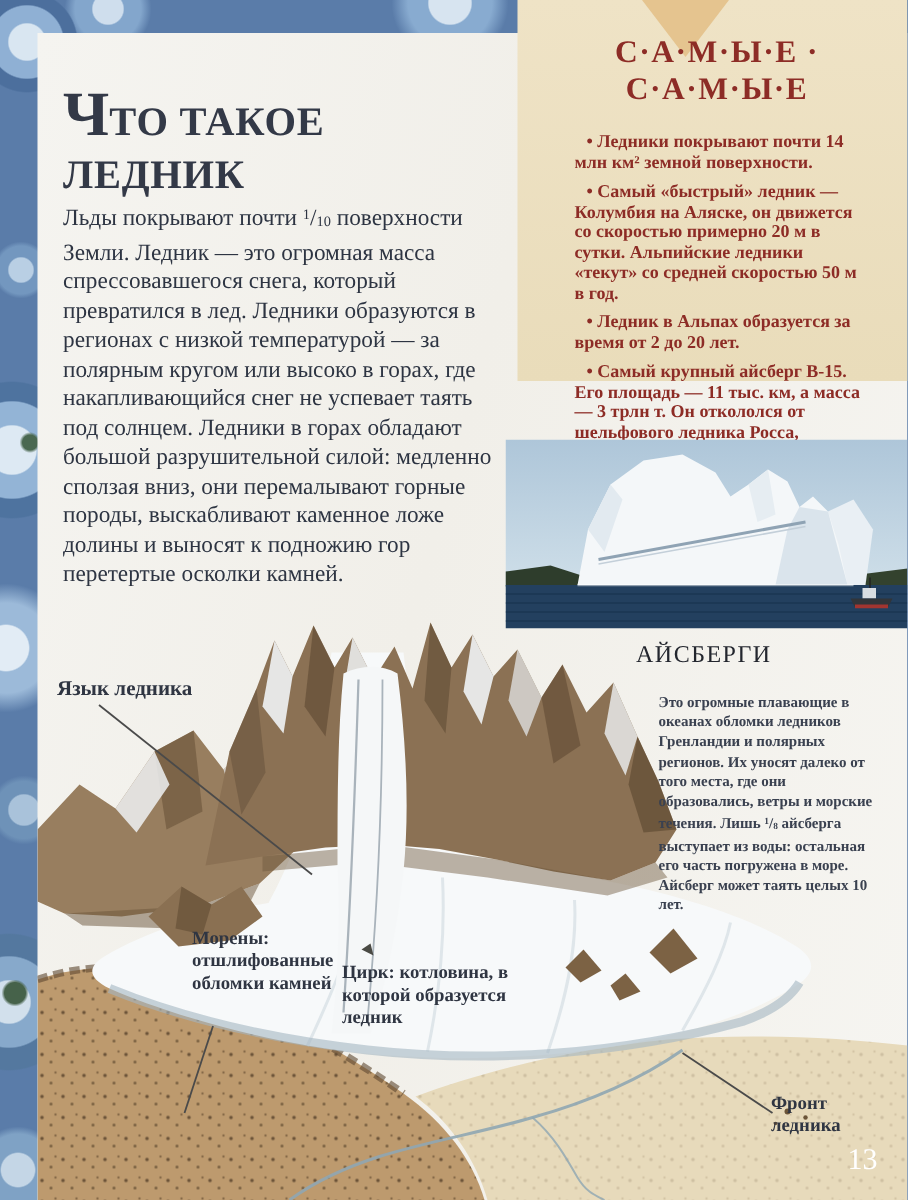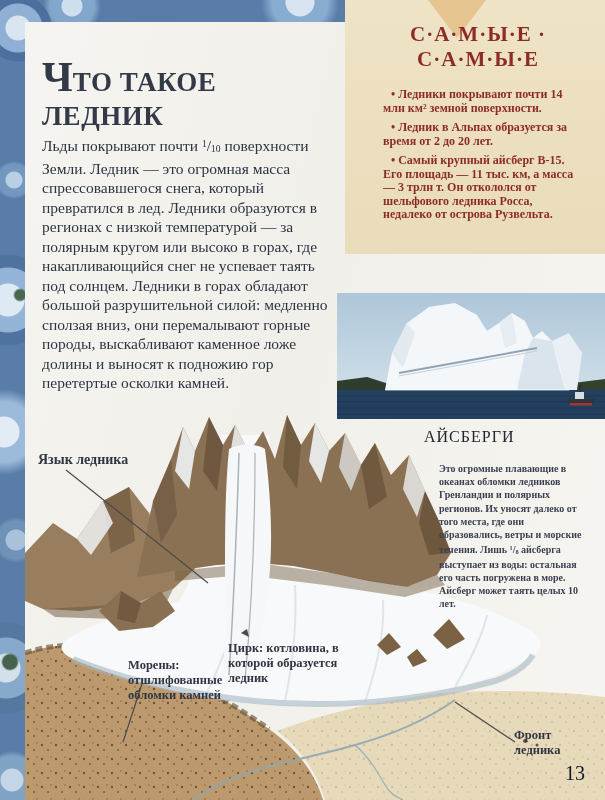--- a/index.html
+++ b/index.html
@@ -56,40 +56,41 @@
   .photo{left:337px;top:293px;width:268px;height:126px;z-index:2;}
   
   .icebergs{left:423px;top:428px;width:180px;z-index:3;color:#3a4150;}
   .icebergs h2{margin:0 0 5px 1px;font-size:16px;letter-spacing:1px;color:#23262e;font-weight:400;}
   .icebergs p{margin:16px;font-size:10px;line-height:13.2px;font-weight:700;}
   
   .glacier-svg{left:25px;top:405px;width:580px;height:395px;z-index:2;}
   .dlabel{z-index:4;font-weight:600;color:#2f3542;font-size:12.5px;line-height:15px;}
   .dlabel.big{font-size:14px;}
   .lab-tongue{left:38px;top:452px;width:120px;}
-  .lab-moreny{left:128px;top:658px;width:128px;}
+  .lab-moreny{left:128px;top:618px;width:128px;}
   .lab-cirk{left:228px;top:641px;width:140px;}
   .lab-front{left:514px;top:728px;width:82px;}
-  .pageno{left:565px;top:762px;z-index:4;font-size:20px;color:#0f172a;}
+  .pageno{left:565px;top:762px;z-index:4;font-size:20px;color:#ffffff;}
 </style>
 </head>
 <body>
 
 <div class="abs page"></div>
 
 <div class="abs main-col">
   <h1 class="title"><span class="t-init">Ч</span><span class="t-rest">то такое ледник</span></h1>
   <p class="intro"><span>Льды покрывают почти </span><span class="frac"><span class="fn">1</span><span class="fs"></span><span class="fd">10</span></span><span> поверхности Земли. Ледник — это огромная масса спрессовавшегося снега, который превратился в лед. Ледники образуются в регионах с низкой температурой — за полярным кругом или высоко в горах, где накапливающийся снег не успевает таять под солнцем. Ледники в горах обладают большой разрушительной силой: медленно сползая вниз, они перемалывают горные породы, выскабливают каменное ложе долины и выносят к подножию гор перетертые осколки камней.</span></p>
 </div>
 
 <aside class="abs facts-box">
   <div class="abs ribbon"></div>
   <h2 class="facts-heading">С·А·М·Ы·Е · С·А·М·Ы·Е</h2>
   <ul class="facts-list">
     <li class="fact">Ледники покрывают почти 14 млн км² земной поверхности.</li>
+    <li class="fact">Самый «быстрый» ледник — Колумбия на Аляске, он движется со скоростью примерно 20 м в сутки. Альпийские ледники «текут» со средней скоростью 50 м в год.</li>
     <li class="fact">Ледник в Альпах образуется за время от 2 до 20 лет.</li>
     <li class="fact">Самый крупный айсберг В-15. Его площадь — 11 тыс. км, а масса — 3 трлн т. Он откололся от шельфового ледника Росса, недалеко от острова Рузвельта.</li>
   </ul>
 </aside>
 
 <figure class="abs photo" style="margin:0">
   <svg width="268" height="126" viewBox="0 0 268 126">
     <defs>
       <linearGradient id="sky" x1="0" y1="0" x2="0" y2="1">
         <stop offset="0" stop-color="#aec6d9"></stop>

